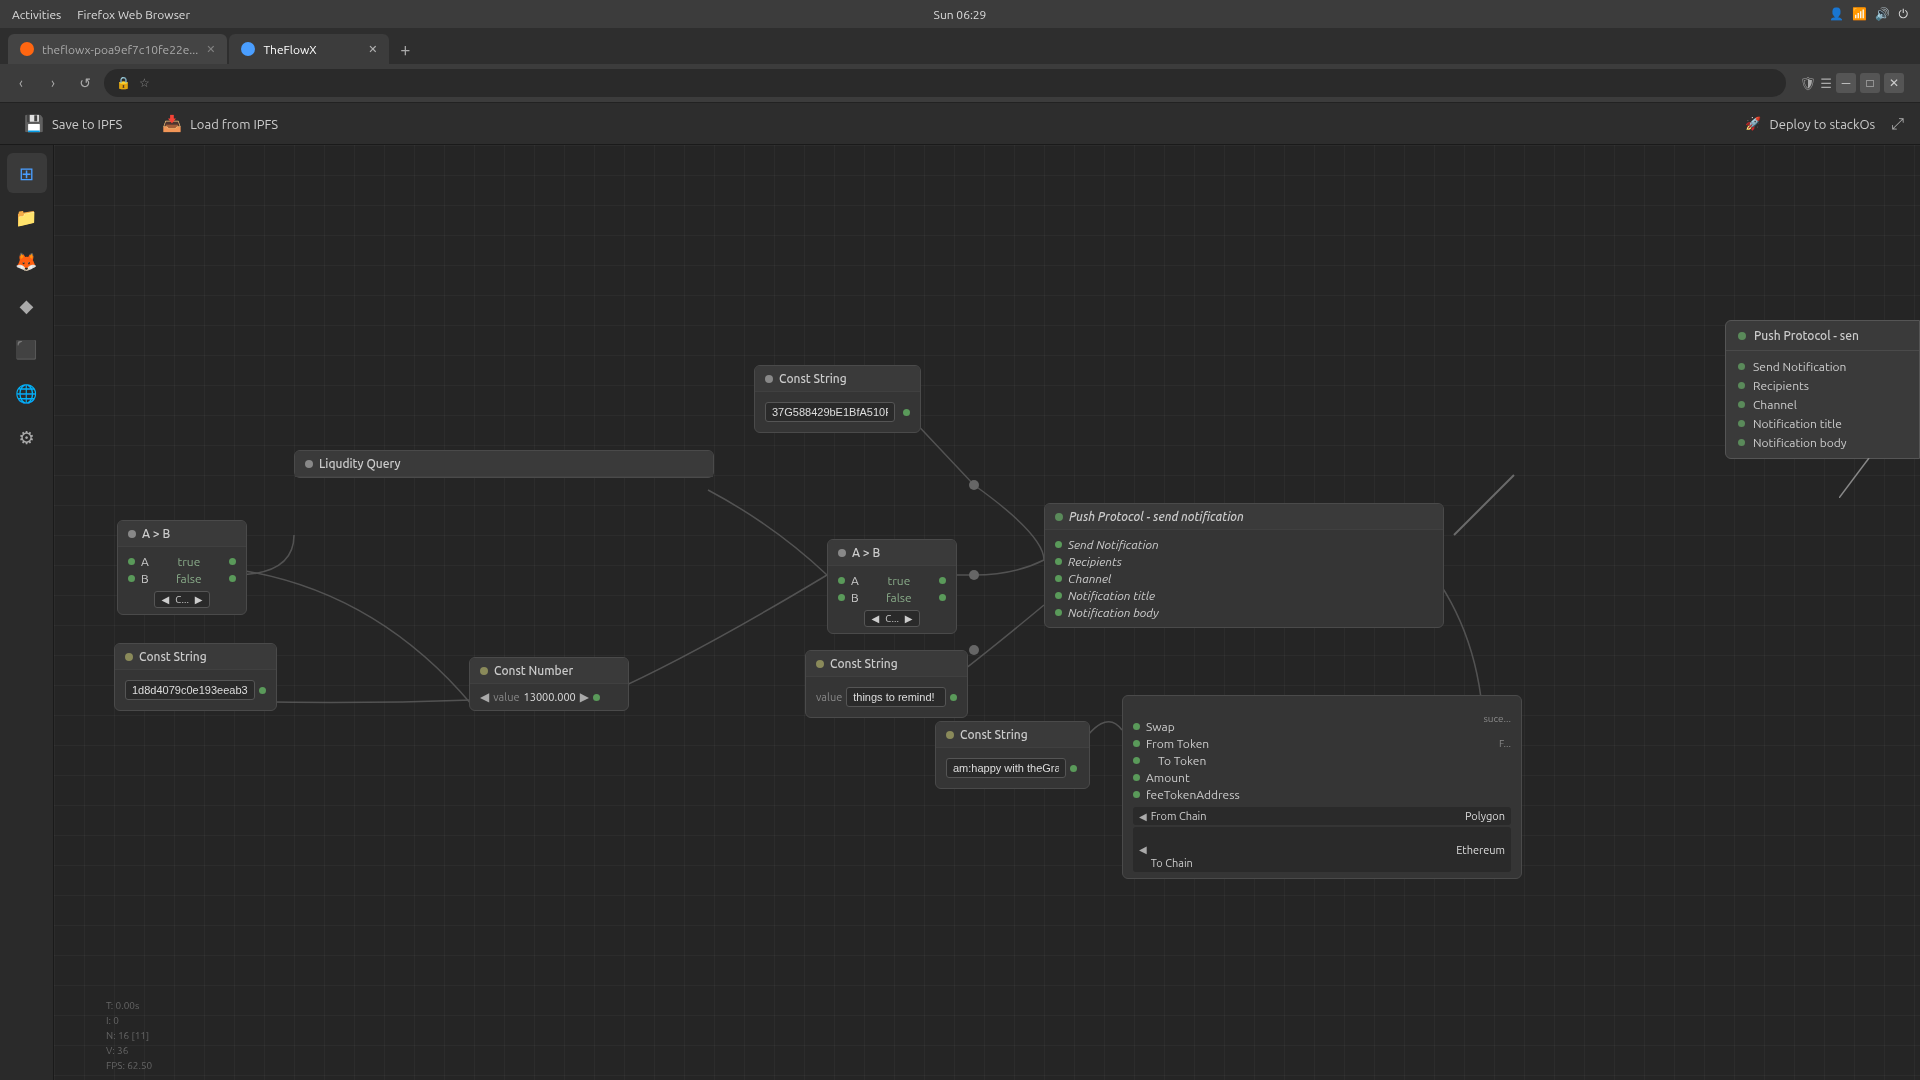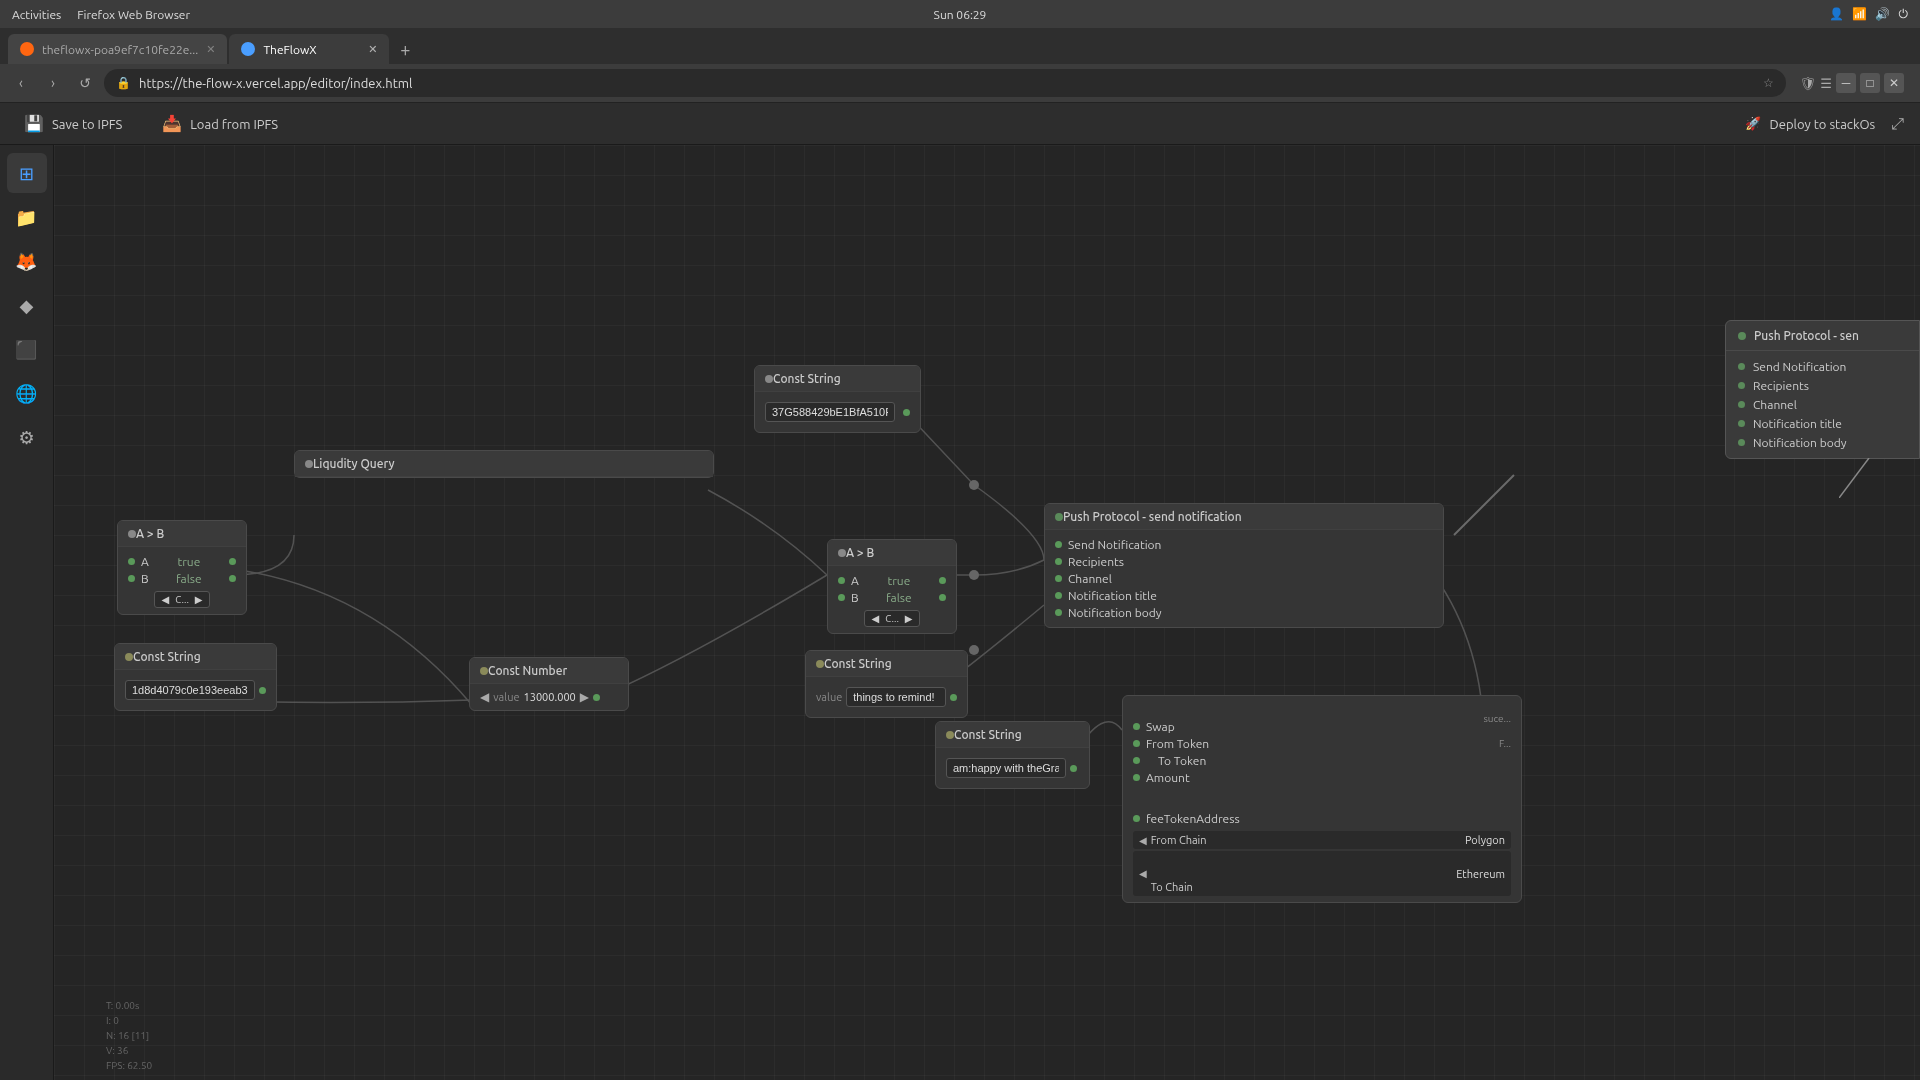--- a/index.html
+++ b/index.html
@@ -162,21 +162,21 @@
       position: absolute;
       background: #353535;
       border: 1px solid #4a4a4a;
       border-radius: 6px;
       min-width: 140px;
       font-size: 12px;
       color: #ccc;
     }
     .node-header {
       padding: 6px 10px;
-      display: flex; align-items: center; 
+      display: flex; align-items: center; gap: 6px;
       border-bottom: 1px solid #404040;
       font-size: 12px; font-weight: 500;
       background: #3a3a3a;
       border-radius: 5px 5px 0 0;
     }
     .node-dot {
       width: 8px; height: 8px; border-radius: 50%;
       display: inline-block;
     }
     .node-dot.gray { background: #888; }
@@ -289,21 +289,20 @@
     </div>
     <div class="tab-new">+</div>
   </div>
 
   <div class="browser-addressbar">
     <div class="nav-btn">‹</div>
     <div class="nav-btn">›</div>
     <div class="nav-btn">↺</div>
     <div class="address-bar">
       <span style="color:#888;font-size:12px;">🔒</span>
-      <span class="address-url">https://the-flow-x.vercel.app/editor/index.html</span>
       <span style="color:#888;font-size:12px;">☆</span>
     </div>
     <div class="browser-actions">
       <span>🛡</span>
       <span>☰</span>
       <div class="window-controls">
         <div class="wc-btn">─</div>
         <div class="wc-btn">□</div>
         <div class="wc-btn">✕</div>
       </div>
@@ -508,21 +507,21 @@
         <span>Const String</span>
       </div>
       <div class="node-body">
         <div style="display:flex; align-items:center; gap:4px;">
           <input class="node-input-field" value="am:happy with theGraph" style="width: 120px;" readonly="">
           <span class="port-dot"></span>
         </div>
       </div>
     </div>
 
-    <div class="node" style="left:990px; top:358px; min-width:400px;">
+    <div class="node" style="left:990px; top:358px; min-width:400px;font-style:italic;">
       <div class="node-header">
         <span class="node-dot green"></span>
         <span>Push Protocol - send notification</span>
       </div>
       <div class="node-body">
         <div class="port-row">
           <div style="display:flex; align-items:center; gap:6px;">
             <span class="port-dot"></span>
             <span>Send Notification</span>
           </div>
@@ -576,21 +575,21 @@
             <span>To Token</span>
           </div>
         </div>
         <div class="port-row">
           <div style="display:flex; align-items:center; gap:6px;">
             <span class="port-dot"></span>
             <span>Amount</span>
           </div>
         </div>
         <div class="port-row">
-          <div style="display:flex; align-items:center; gap:6px;margin-top:24px;">
+          <div style="display:flex; align-items:center; gap:6px;">
             <span class="port-dot"></span>
             <span>feeTokenAddress</span>
           </div>
         </div>
 
         <div style="display:flex; align-items:center; margin-top:4px; background:#2a2a2a; border-radius:3px; padding:3px 6px; justify-content:space-between;">
           <div style="display:flex; align-items:center; gap:4px;">
             <span style="color:#aaa; font-size:10px;">◀</span>
             <span style="font-size:11px;">From Chain</span>
           </div>

